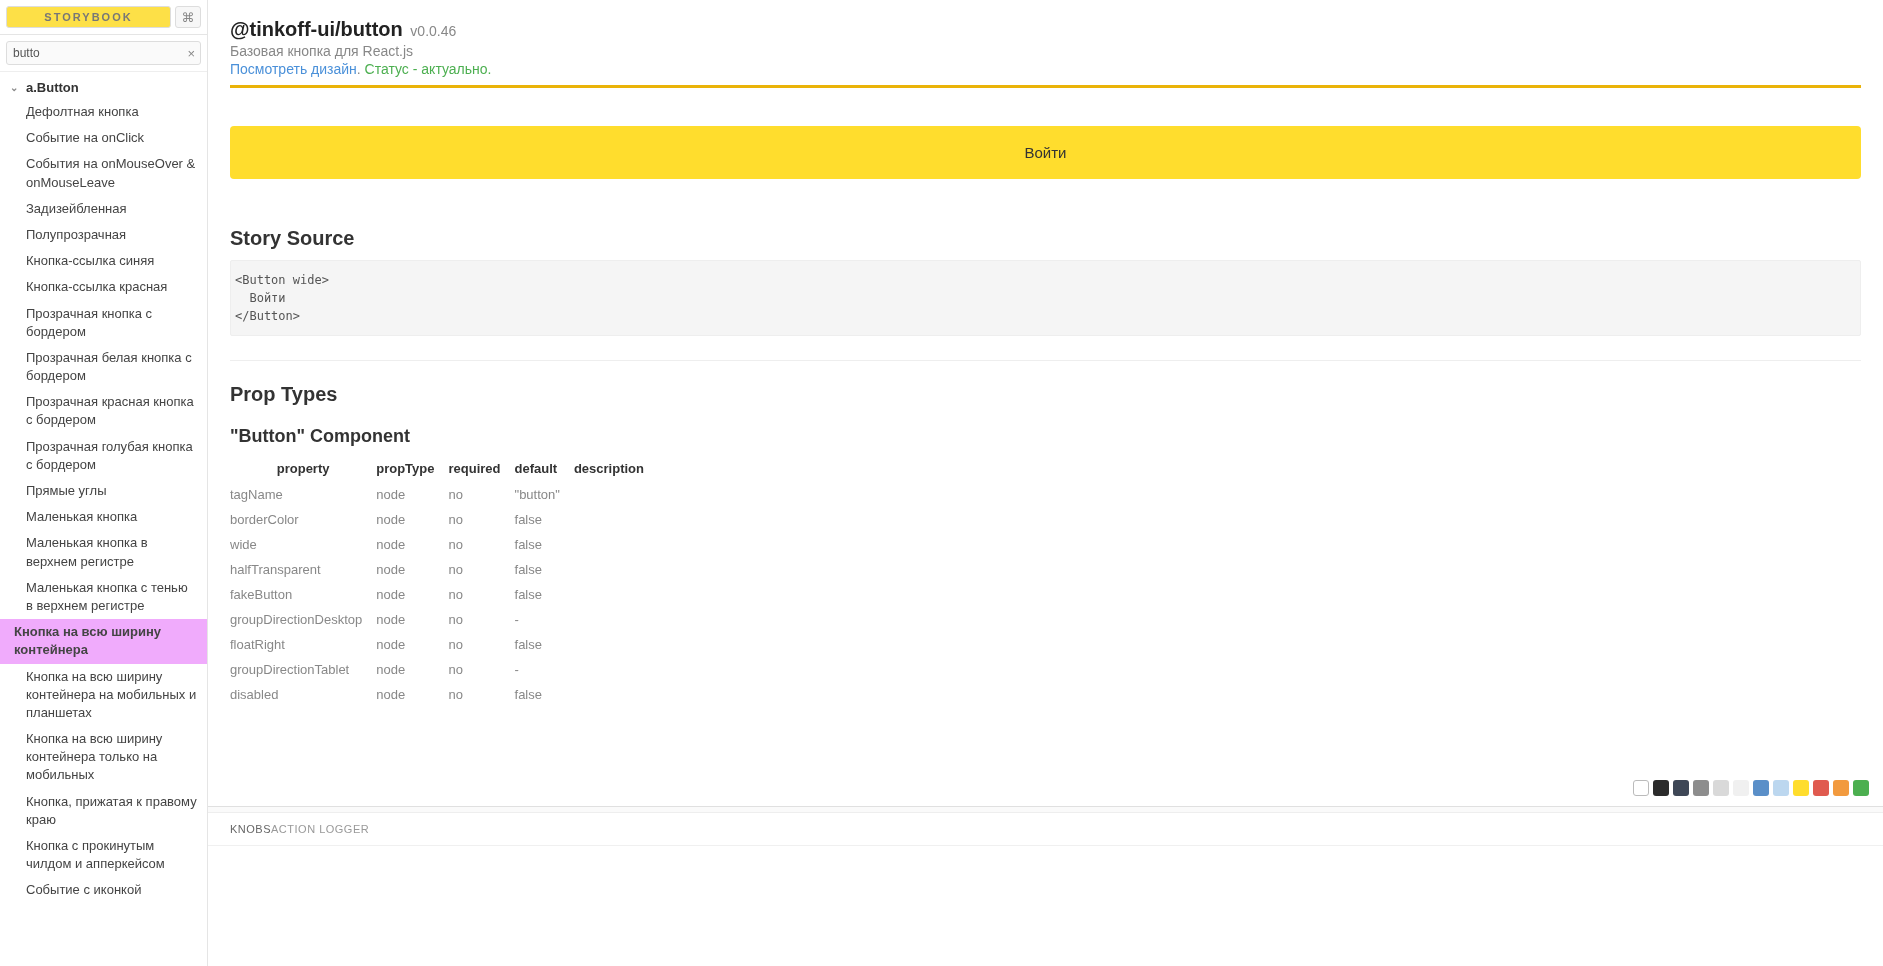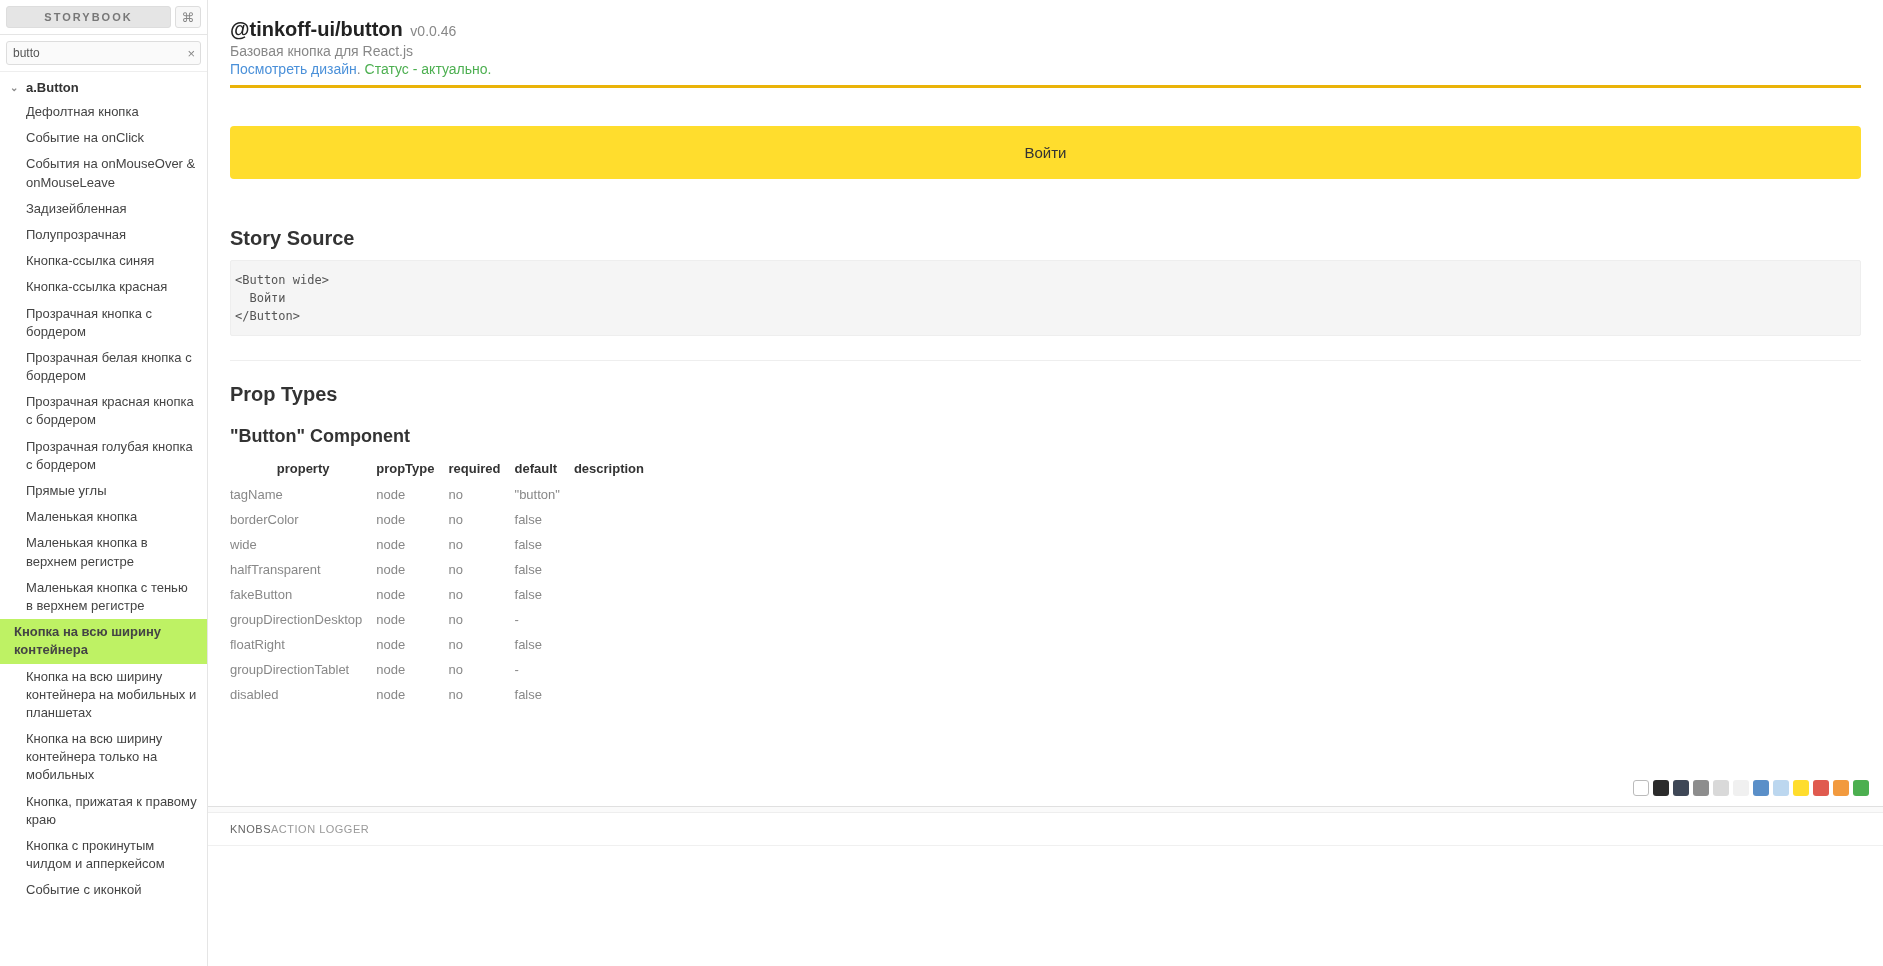--- a/index.html
+++ b/index.html
@@ -19,21 +19,21 @@
   flex-shrink: 0;
 }
 .topbar {
   display: flex;
   gap: 4px;
   padding: 6px;
   border-bottom: 1px solid #e5e5e5;
 }
 .logo-btn {
   flex: 1;
-  background: #e5e5e5;
+  background: #fde047;
   border: 1px solid #ddd;
   border-radius: 3px;
   font-size: 11px;
   letter-spacing: 2px;
   color: #777;
   font-weight: 600;
   text-align: center;
   padding: 4px 0;
   cursor: pointer;
 }
@@ -90,21 +90,21 @@
   color: #888;
   font-size: 10px;
 }
 .nav-item {
   padding: 4px 10px 4px 26px;
   color: #444;
   cursor: pointer;
   line-height: 1.4;
 }
 .nav-item.active {
-  background: #bef264;
+  background: #f0abfc;
   font-weight: 600;
   padding-left: 14px;
 }
 .main {
   flex: 1;
   display: flex;
   flex-direction: column;
   min-width: 0;
   justify-content: space-between;
 }

